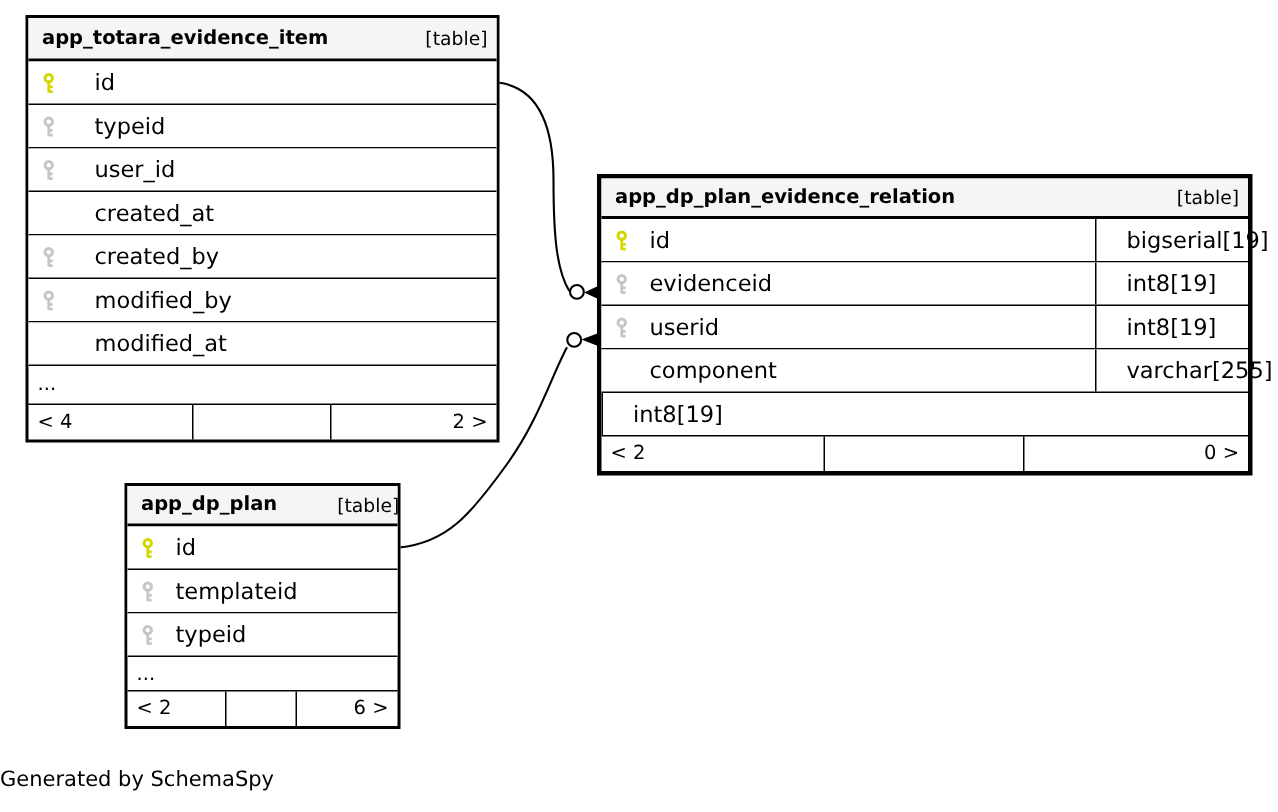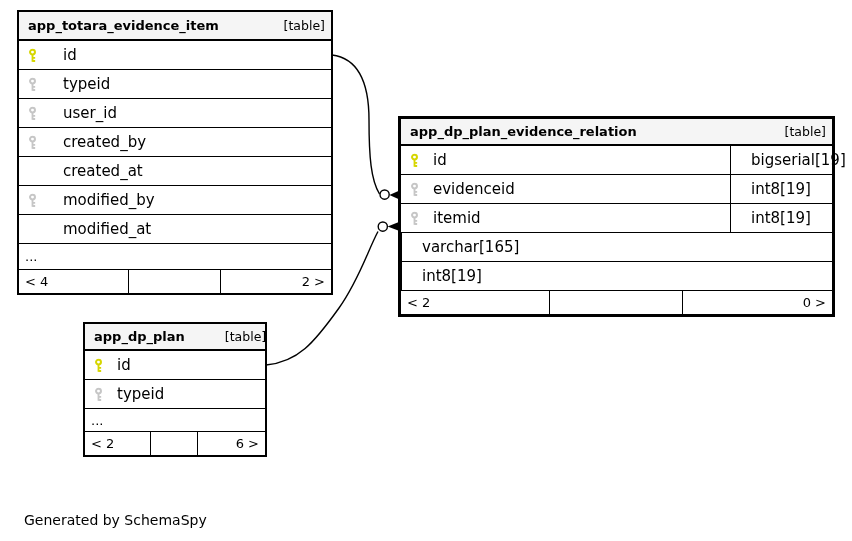--- a/index.html
+++ b/index.html
@@ -71,21 +71,21 @@
   .t3 .hdr{height:27px;gap:20px;}
   .t3 .row{height:29px;}
   .t3 .ellipsis-row{height:23px;}
   .t3 .pgn{height:23px;}
   .t3 .pg-l{width:66px;}
   .t3 .pg-m{width:47px;}
 
   
   .edges{position:absolute;left:0;top:0;pointer-events:none;}
 
-  .gen-note{position:absolute;left:24px;top:512px;font-size:14px;}
+  .gen-note{position:absolute;left:0;top:512px;font-size:14px;}
 </style>
 </head>
 <body>
 
 <svg width="0" height="0" style="position:absolute" aria-hidden="true">
   <defs>
     <symbol id="keyglyph" viewBox="0 0 12 16">
       <circle cx="6" cy="4.3" r="2.7" fill="none" stroke="currentColor" stroke-width="2.2"></circle>
       <path d="M6 7 L6 14.8 M6 10.6 L8.9 10.6 M6 14 L8.9 14" fill="none" stroke="currentColor" stroke-width="2"></path>
     </symbol>
@@ -128,30 +128,30 @@
   </div>
   <div class="row">
     <span class="keybox key-foreign">
         <svg class="key" width="11" height="15" viewBox="0 0 12 16">
           <use href="#keyglyph"></use>
         </svg>
       </span>
     <span class="colname">user_id</span>
   </div>
   <div class="row">
-    <span class="keybox key-foreign">
-        <svg class="key" width="11" height="15" viewBox="0 0 12 16">
-          <use href="#keyglyph"></use>
-        </svg>
-      </span>
-    <span class="colname">created_by</span>
-  </div>
-  <div class="row">
     <span class="keybox"></span>
     <span class="colname">created_at</span>
+  </div>
+  <div class="row">
+    <span class="keybox key-foreign">
+        <svg class="key" width="11" height="15" viewBox="0 0 12 16">
+          <use href="#keyglyph"></use>
+        </svg>
+      </span>
+    <span class="colname">created_by</span>
   </div>
   <div class="row">
     <span class="keybox key-foreign">
         <svg class="key" width="11" height="15" viewBox="0 0 12 16">
           <use href="#keyglyph"></use>
         </svg>
       </span>
     <span class="colname">modified_by</span>
   </div>
   <div class="row">
@@ -195,26 +195,30 @@
     </span>
     <span class="typecell">int8[19]</span>
   </div>
   <div class="row">
     <span class="namecell">
       <span class="keybox key-foreign">
           <svg class="key" width="11" height="15" viewBox="0 0 12 16">
             <use href="#keyglyph"></use>
           </svg>
         </span>
-      <span class="colname">itemid</span>
+      <span class="colname">userid</span>
     </span>
     <span class="typecell">int8[19]</span>
   </div>
   <div class="row">
-    <span class="typecell">varchar[165]</span>
+    <span class="namecell">
+      <span class="keybox"></span>
+      <span class="colname">component</span>
+    </span>
+    <span class="typecell">varchar[255]</span>
   </div>
   <div class="row">
     <span class="typecell">int8[19]</span>
   </div>
   <div class="pgn">
     <div class="pg-l">&lt; 2</div>
     <div class="pg-m"></div>
     <div class="pg-r">0 &gt;</div>
   </div>
 </div>
@@ -231,20 +235,28 @@
         </svg>
       </span>
     <span class="colname">id</span>
   </div>
   <div class="row">
     <span class="keybox key-foreign">
         <svg class="key" width="11" height="15" viewBox="0 0 12 16">
           <use href="#keyglyph"></use>
         </svg>
       </span>
+    <span class="colname">templateid</span>
+  </div>
+  <div class="row">
+    <span class="keybox key-foreign">
+        <svg class="key" width="11" height="15" viewBox="0 0 12 16">
+          <use href="#keyglyph"></use>
+        </svg>
+      </span>
     <span class="colname">typeid</span>
   </div>
   <div class="ellipsis-row">
     <span>...</span>
   </div>
   <div class="pgn">
     <div class="pg-l">&lt; 2</div>
     <div class="pg-m"></div>
     <div class="pg-r">6 &gt;</div>
   </div>

